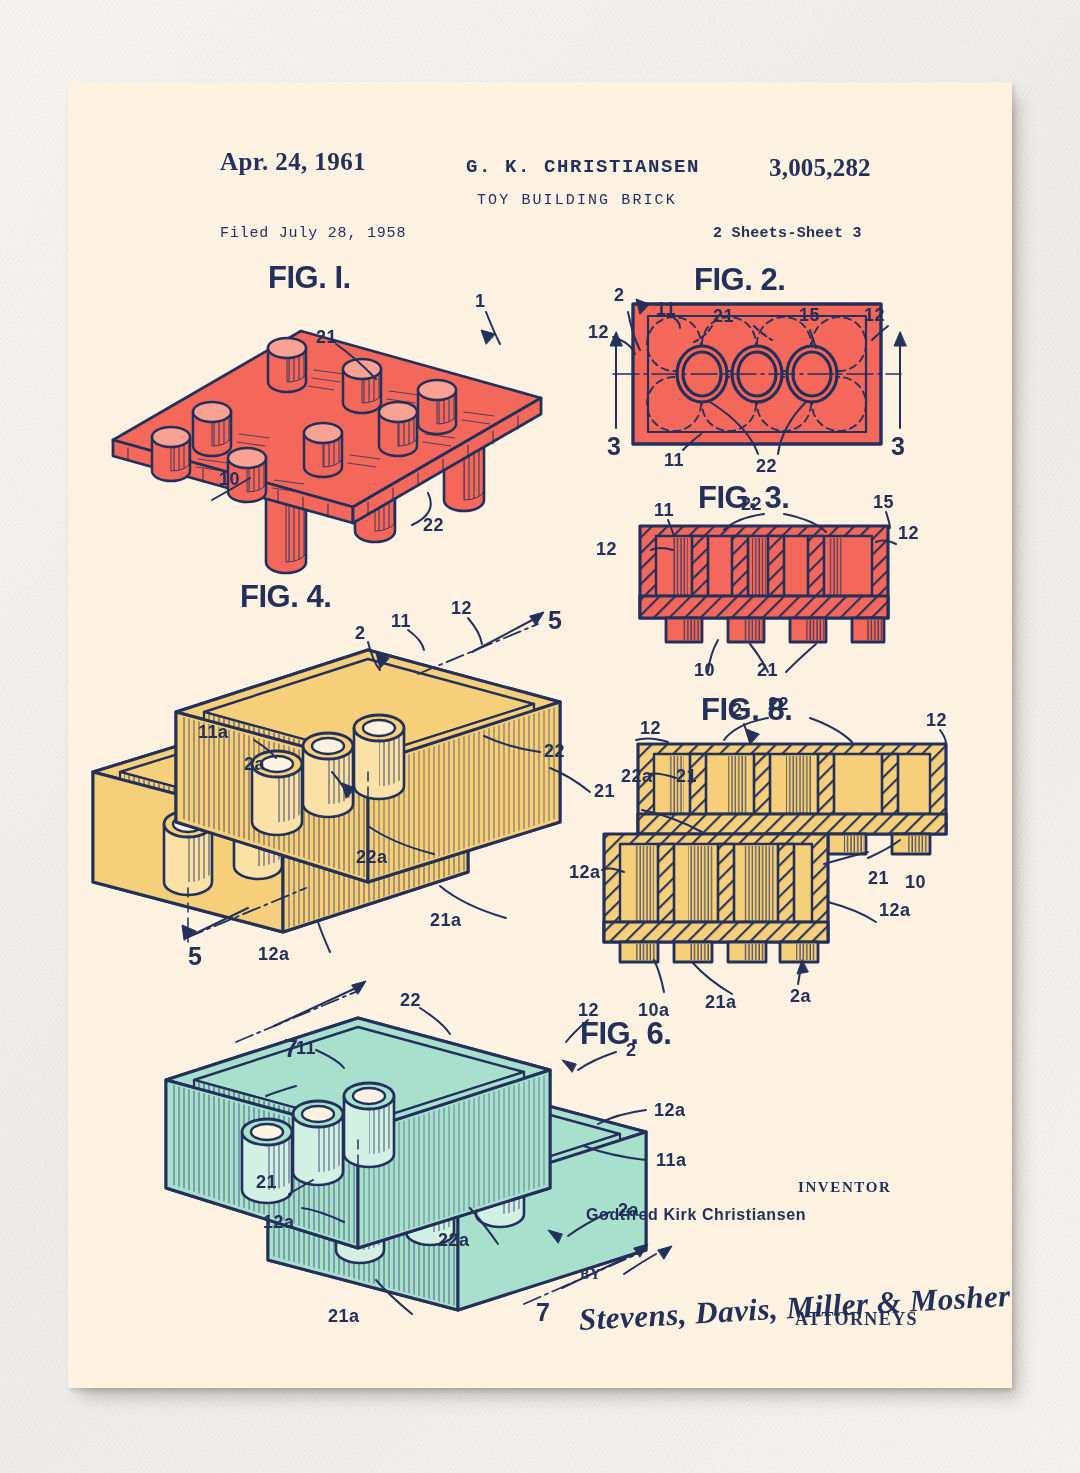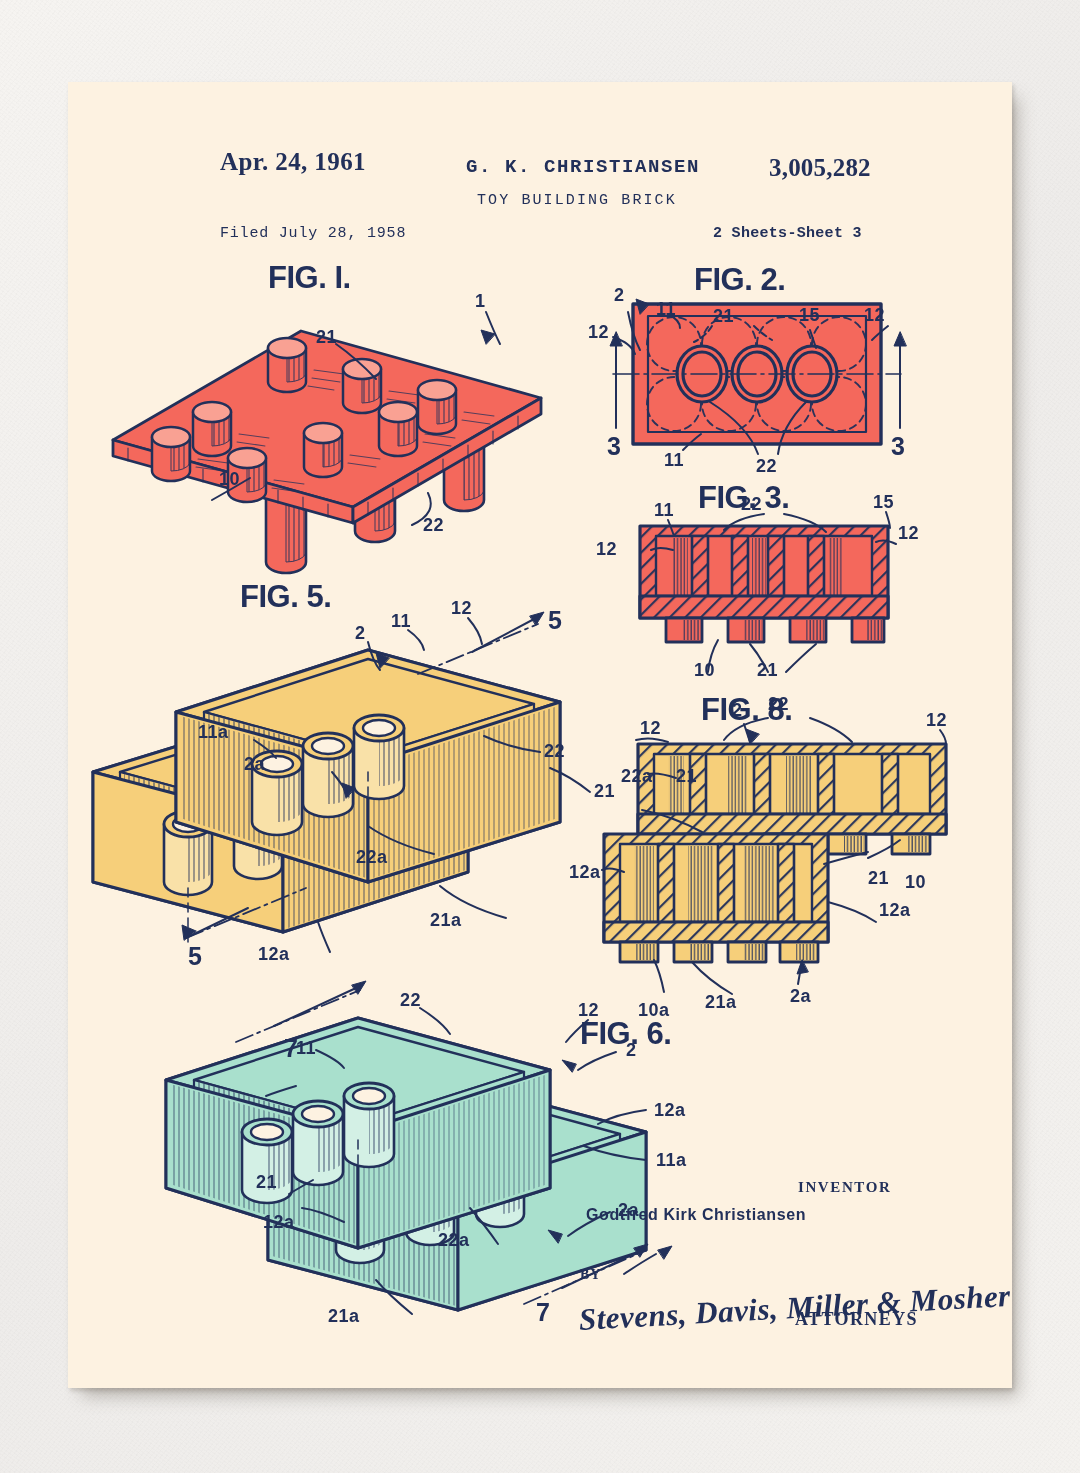--- a/index.html
+++ b/index.html
@@ -62,21 +62,21 @@
 <div class="txt hdr-date" style="left:152px;top:66px;">Apr. 24, 1961</div>
 <div class="txt hdr-name" style="left:398px;top:74px;">G. K. CHRISTIANSEN</div>
 <div class="txt hdr-num" style="left:701px;top:66px;margin-top:6px;">3,005,282</div>
 <div class="txt hdr-title" style="left:409px;top:110px;">TOY BUILDING BRICK</div>
 <div class="txt hdr-filed" style="left:152px;top:143px;">Filed July 28, 1958</div>
 <div class="txt hdr-sheet" style="left:645px;top:143px;">2 Sheets-Sheet 3</div>
 
 <div class="txt figlab" style="left:200px;top:178px;">FIG. I.</div>
 <div class="txt figlab" style="left:626px;top:180px;">FIG. 2.</div>
 <div class="txt figlab" style="left:630px;top:398px;">FIG. 3.</div>
-<div class="txt figlab" style="left:172px;top:497px;">FIG. 5.</div>
+<div class="txt figlab" style="left:172px;top:497px;">FIG. 4.</div>
 <div class="txt figlab" style="left:633px;top:610px;">FIG. 8.</div>
 <div class="txt figlab" style="left:512px;top:934px;">FIG. 6.</div>
 
 <svg class="draw" viewBox="0 0 944 1306">
  <defs>
 
    <pattern id="vl" width="5" height="10" patternUnits="userSpaceOnUse">
      <line x1="1" y1="0" x2="1" y2="10" stroke="#22305a" stroke-width="1.1"></line>
    </pattern>
    <pattern id="vlD" width="3.4" height="10" patternUnits="userSpaceOnUse">

